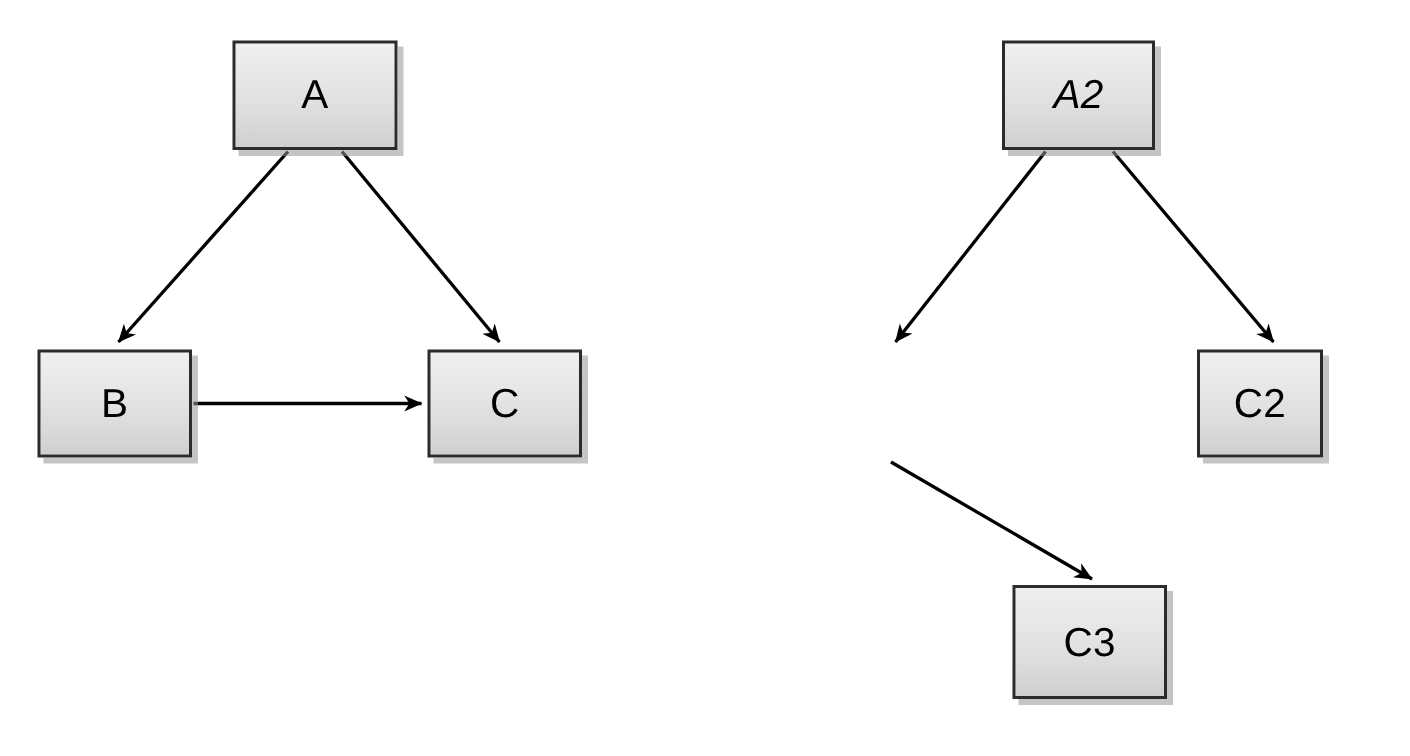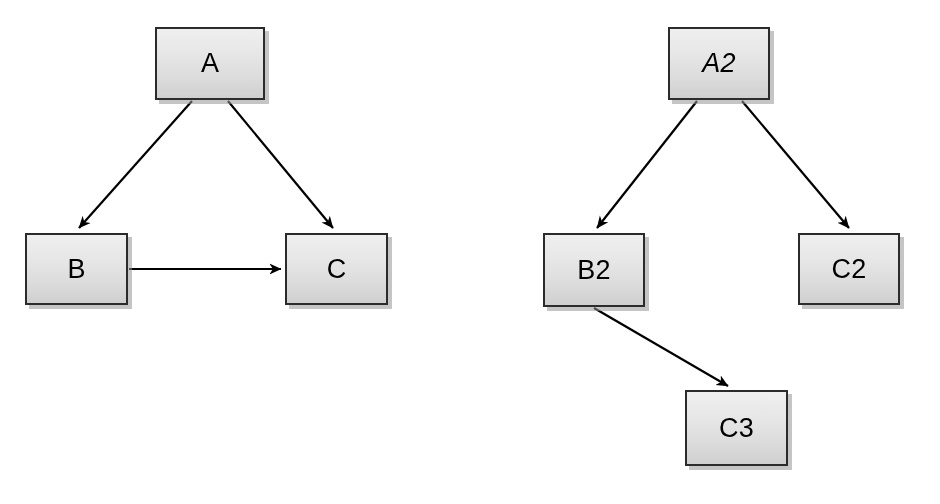--- a/index.html
+++ b/index.html
@@ -87,25 +87,22 @@
   </div>
 
   <div class="node" style="left:285px; top:233px; width:103px; height:72px;">
     <span class="node-label">C</span>
   </div>
 
   <div class="node" style="left:668px; top:27px; width:102px; height:73px;font-style:italic;">
     <span class="node-label">A2</span>
   </div>
 
-  <div class="node" style="left:543px; top:233px; width:102px; height:74px;">
-    <span class="node-label">B2</span>
-  </div>
 
-  <div class="node" style="left:798px; top:233px; width:102px; height:72px;">
+  <div class="node" style="left:798px; top:233px; width:84px; height:72px;">
     <span class="node-label">C2</span>
   </div>
 
-  <div class="node" style="left:675px; top:390px; width:103px; height:76px;margin-left:10px;">
+  <div class="node" style="left:675px; top:390px; width:103px; height:76px;">
     <span class="node-label">C3</span>
   </div>
 
 </div>
 
 </body></html>

